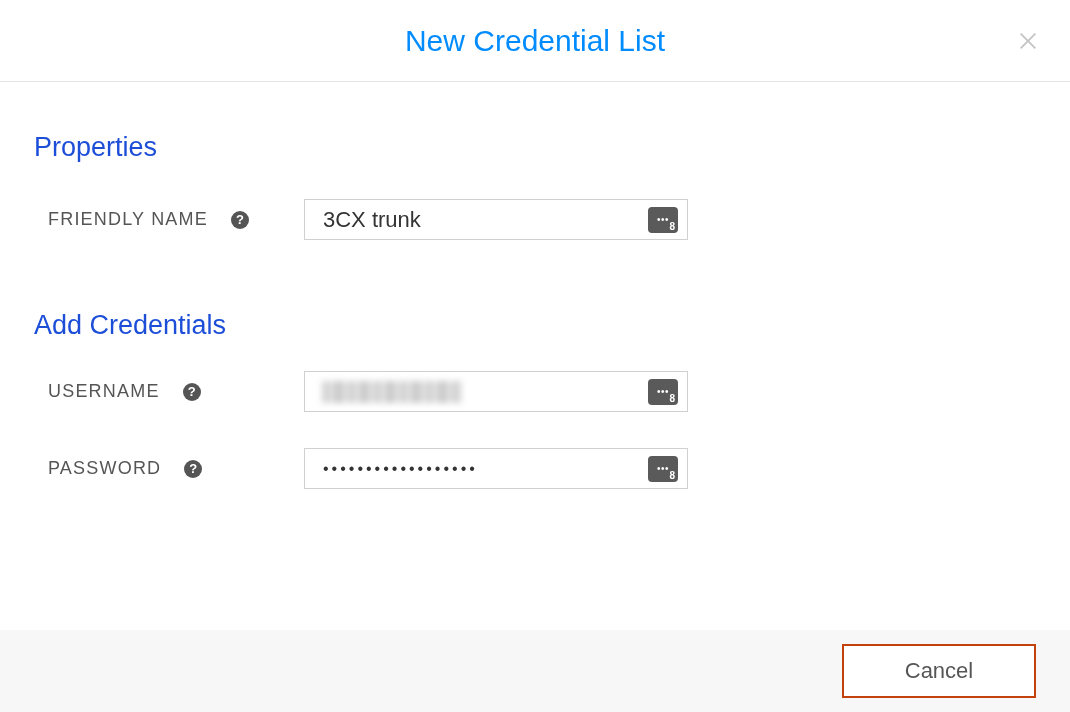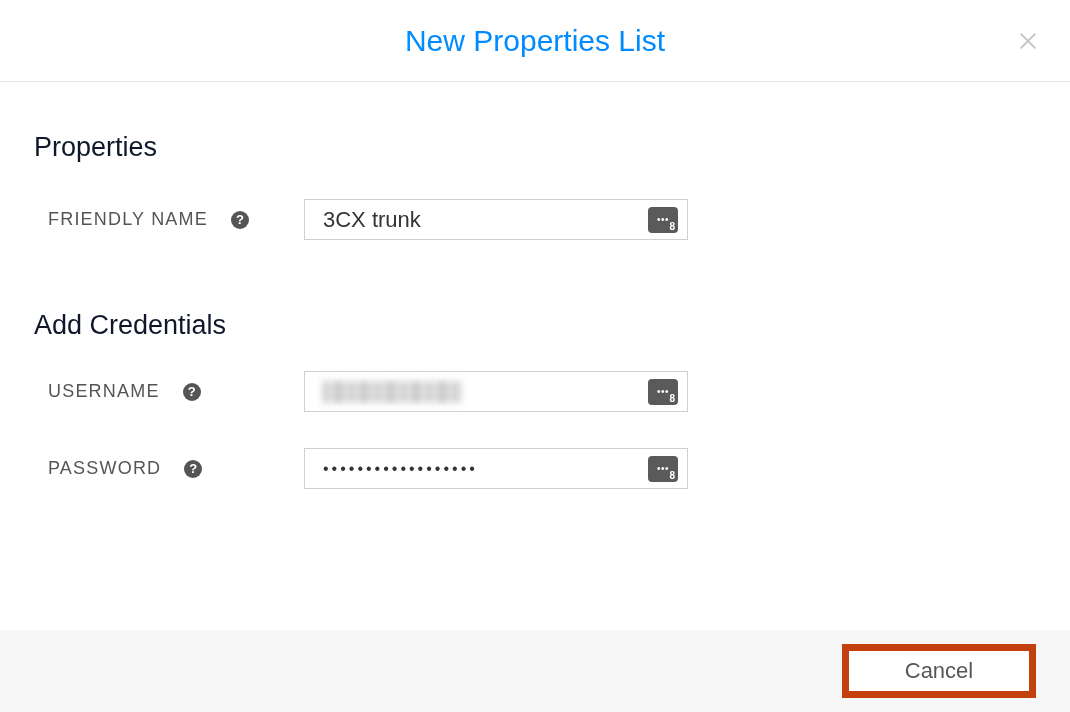--- a/index.html
+++ b/index.html
@@ -45,21 +45,21 @@
       height: 22px;
       stroke: #c4c4c4;
       stroke-width: 2;
     }
     .modal-body {
       padding: 50px 34px 0 34px;
     }
     .section-title {
       font-size: 27px;
       font-weight: 400;
-      color: #0f172a;
+      color: #1d4ed8;
       margin-bottom: 36px;
     }
     .section-title.second {
       margin-top: 70px;
       margin-bottom: 30px;
     }
     .form-row {
       display: flex;
       align-items: center;
       margin-bottom: 36px;
@@ -168,34 +168,34 @@
       font-family: inherit;
       cursor: pointer;
       display: inline-flex;
       align-items: center;
       justify-content: center;
       border: none;
     }
     .btn-cancel {
       width: 194px;
       background: #fff;
-      border: 7px solid #c2410c;
+      border: 2px solid #c2410c;
       color: #565656;
     }
     .btn-create {
       width: 194px;
       background: #1976d2;
       color: #fff;
     }
   </style>
 </head>
 <body>
 
 <div class="modal-header">
-  <div class="modal-title">New Properties List</div>
+  <div class="modal-title">New Credential List</div>
   <div class="close-btn">
     <svg viewBox="0 0 24 24" fill="none">
       <path d="M4 4 L20 20 M20 4 L4 20"></path>
     </svg>
   </div>
 </div>
 
 <div class="modal-body">
 
   <div class="section-title">Properties</div>

